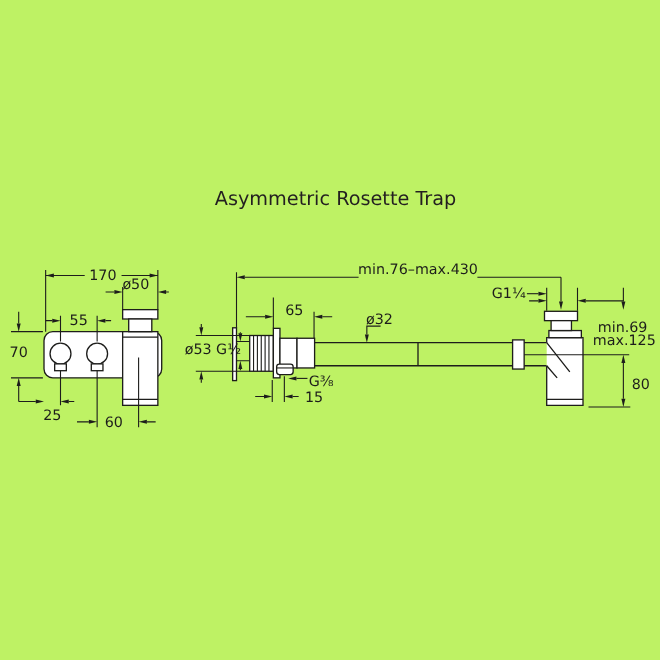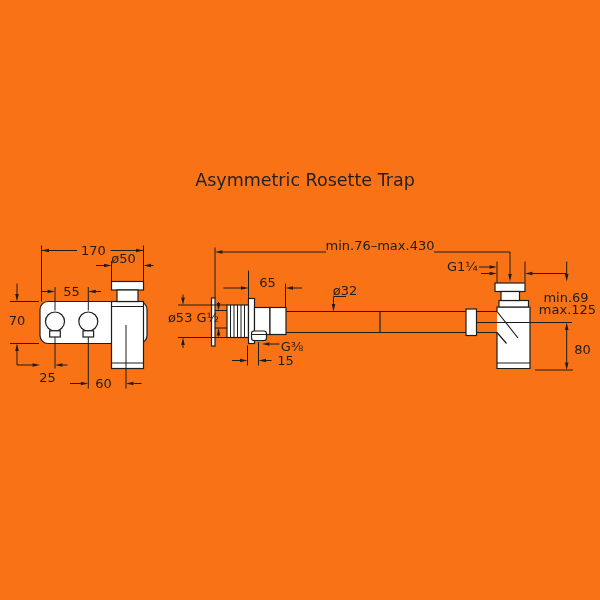--- a/index.html
+++ b/index.html
@@ -1,16 +1,16 @@
 <!DOCTYPE html>
 <html><head>
 <meta charset="utf-8">
 <style>
   html,body{margin:0;padding:0;background:#ffffff;}
-  .canvas{position:relative;width:600px;height:600px;background:#f97316;overflow:hidden;}
+  .canvas{position:relative;width:600px;height:600px;background:#bef264;overflow:hidden;}
   svg text{font-family:"DejaVu Sans","Liberation Sans",sans-serif;fill:#1d1d1b;text-anchor:middle;}
   .dim{font-size:13px;}
   .ttl{font-size:17.5px;fill:#231f20;}
   .ln{stroke:#1d1d1b;stroke-width:1;fill:none;}
   .part{stroke:#1d1d1b;stroke-width:1.2;fill:#ffffff;}
   .partln{stroke:#1d1d1b;stroke-width:1.2;fill:none;}
   .fillw{fill:#ffffff;stroke:none;}
   .ah{fill:#1d1d1b;stroke:none;}
 </style>
 </head>

